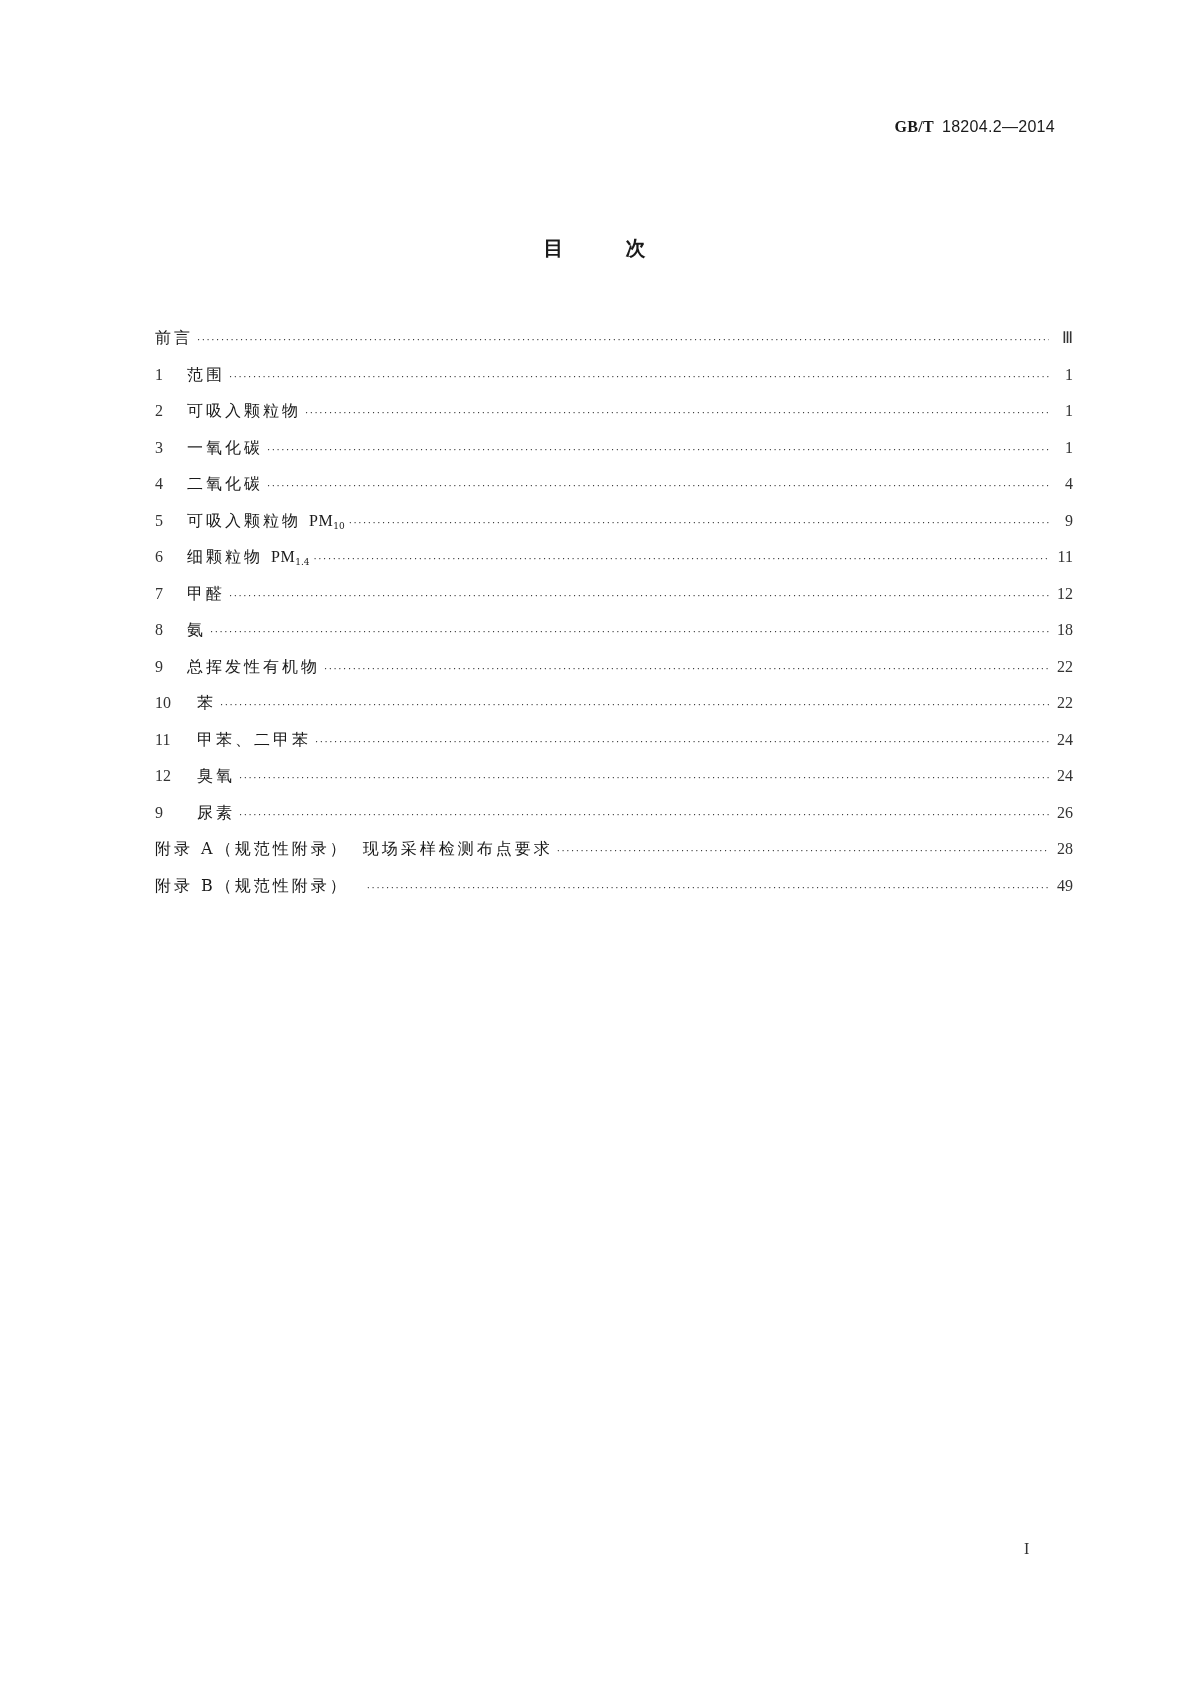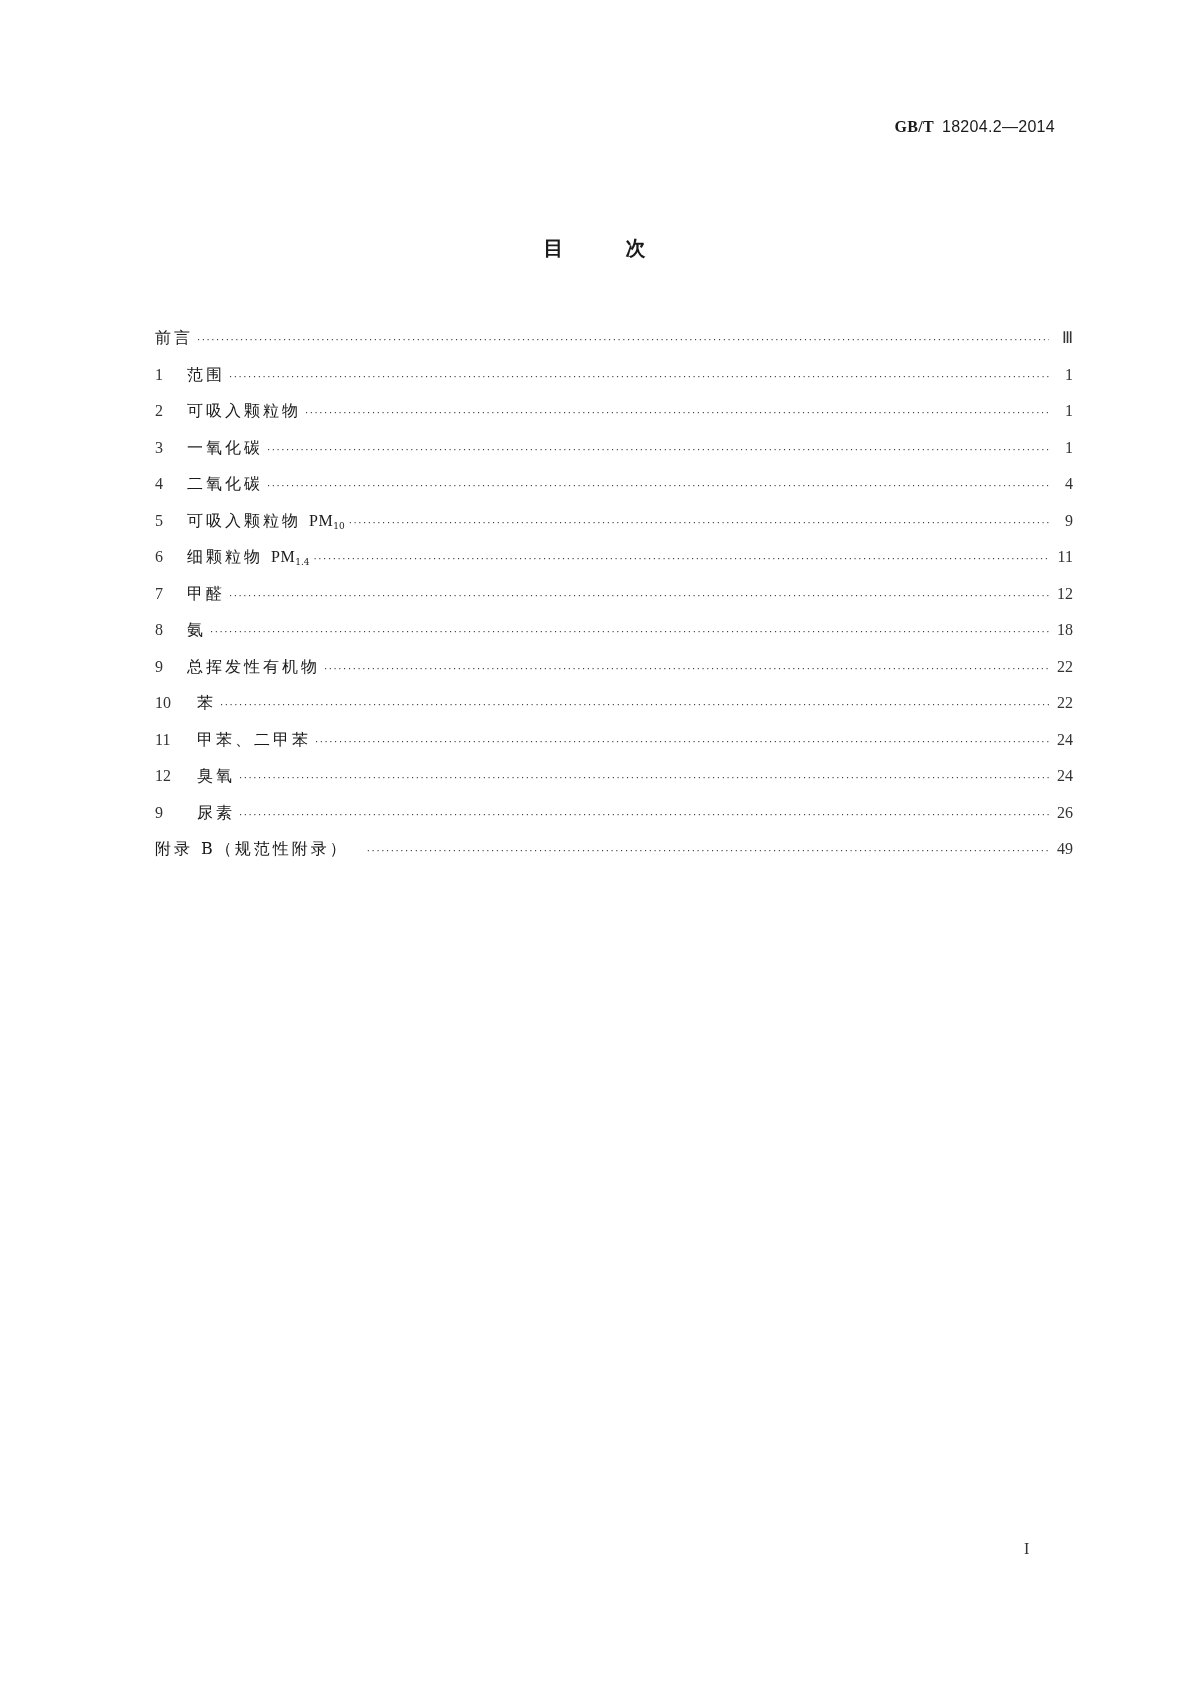--- a/index.html
+++ b/index.html
@@ -155,20 +155,26 @@
   </div>
 
   <div class="toc-row">
     <span class="num wide">9</span>
     <span class="label">尿素</span>
     <span class="dots"></span>
     <span class="page">26</span>
   </div>
 
 
+  <div class="toc-row">
+    <span class="label appendix-tag">附录 A（规范性附录）</span>
+    <span class="label">现场采样检测布点要求</span>
+    <span class="dots"></span>
+    <span class="page">28</span>
+  </div>
 
   <div class="toc-row">
     <span class="label appendix-tag">附录 B（规范性附录）</span>
     <span class="dots"></span>
     <span class="page">49</span>
   </div>
 
 
 </div>
 

